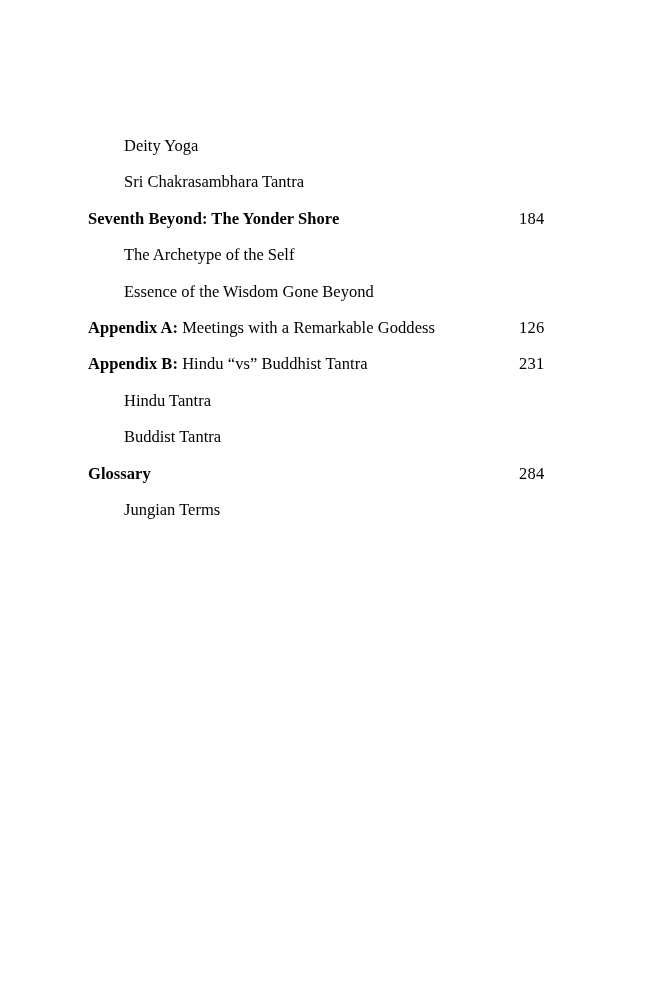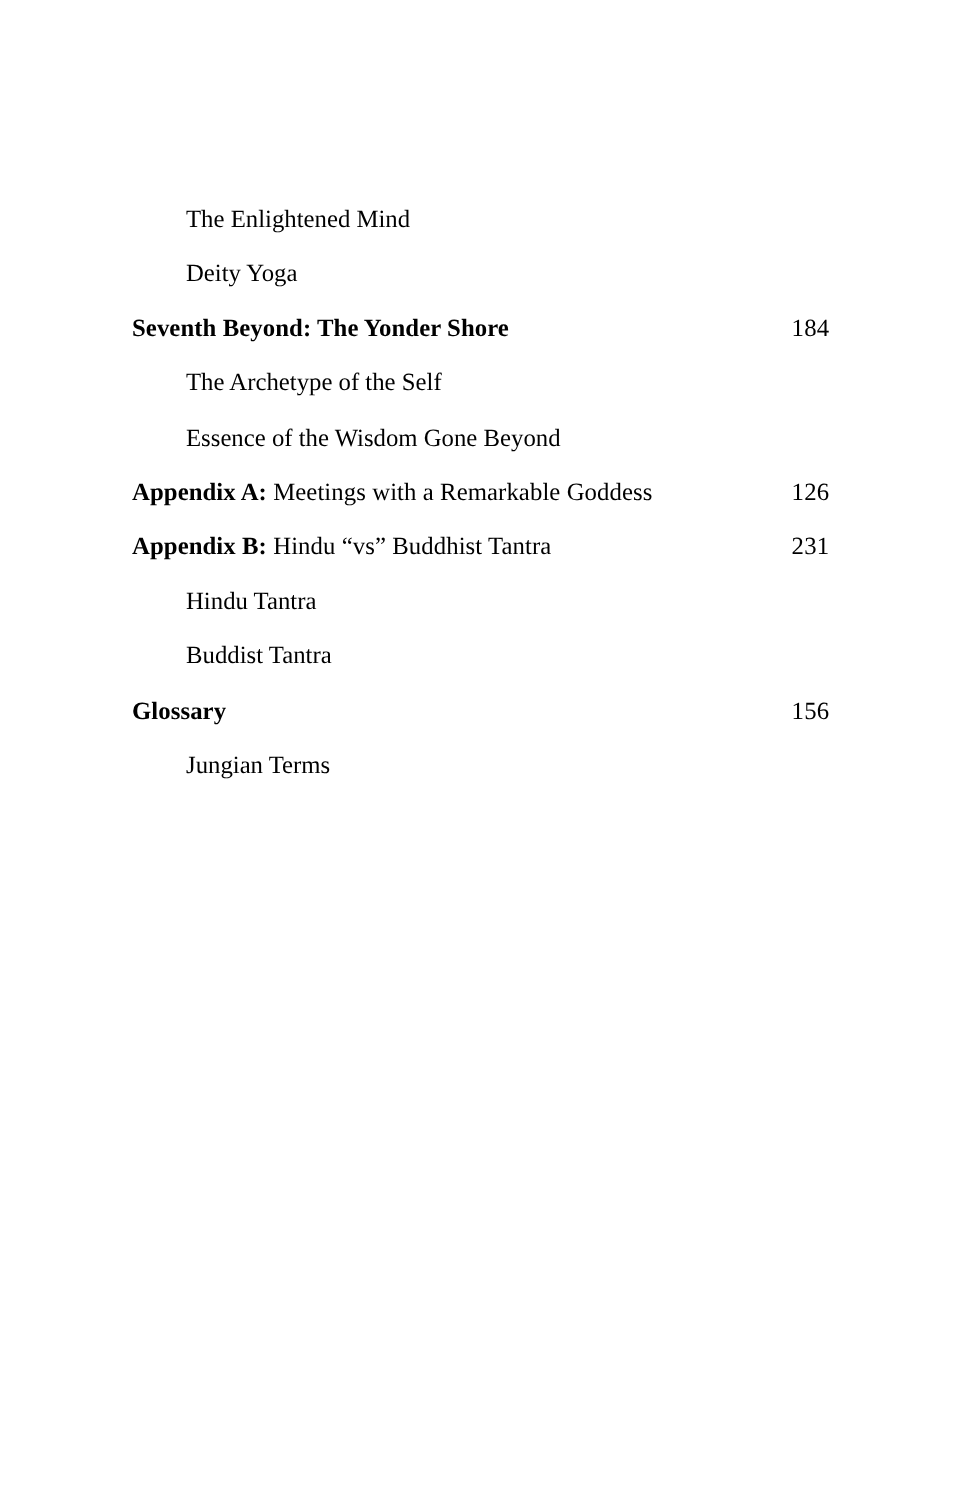--- a/index.html
+++ b/index.html
@@ -34,21 +34,21 @@
     font-size: 16.5px;
     line-height: 36.4px;
     white-space: nowrap;
   }
   .toc-row .entry {
     flex: 1 1 auto;
     overflow: hidden;
   }
   .toc-row .page-num {
     flex: 0 0 auto;
-    text-align: right;
+    text-align: left;
     min-width: 34px;
     font-weight: normal;
     letter-spacing: 0.2px;
   }
   
   .level-chapter .entry {
     font-weight: bold;
     padding-left: 0;
     letter-spacing: 0.05px;
   }
@@ -68,25 +68,25 @@
   .empty-num {
     visibility: hidden;
   }
 </style>
 </head>
 <body>
 
 <div class="page">
   <div class="toc" id="toc-list">
       <div class="toc-row level-sub">
-        <span class="entry">The Enlightened Mind</span>
+        <span class="entry">Deity Yoga</span>
         <span class="page-num empty-num"></span>
       </div>
       <div class="toc-row level-sub">
-        <span class="entry">Deity Yoga</span>
+        <span class="entry">Sri Chakrasambhara Tantra</span>
         <span class="page-num empty-num"></span>
       </div>
       <div class="toc-row level-chapter">
         <span class="entry">Seventh Beyond: The Yonder Shore</span>
         <span class="page-num">184</span>
       </div>
       <div class="toc-row level-sub">
         <span class="entry">The Archetype of the Self</span>
         <span class="page-num empty-num"></span>
       </div>
@@ -105,20 +105,20 @@
       <div class="toc-row level-sub">
         <span class="entry">Hindu Tantra</span>
         <span class="page-num empty-num"></span>
       </div>
       <div class="toc-row level-sub">
         <span class="entry">Buddist Tantra</span>
         <span class="page-num empty-num"></span>
       </div>
       <div class="toc-row level-chapter">
         <span class="entry">Glossary</span>
-        <span class="page-num">156</span>
+        <span class="page-num">284</span>
       </div>
       <div class="toc-row level-sub">
         <span class="entry">Jungian Terms</span>
         <span class="page-num empty-num"></span>
       </div>
     </div>
 </div>
 
 </body></html>

